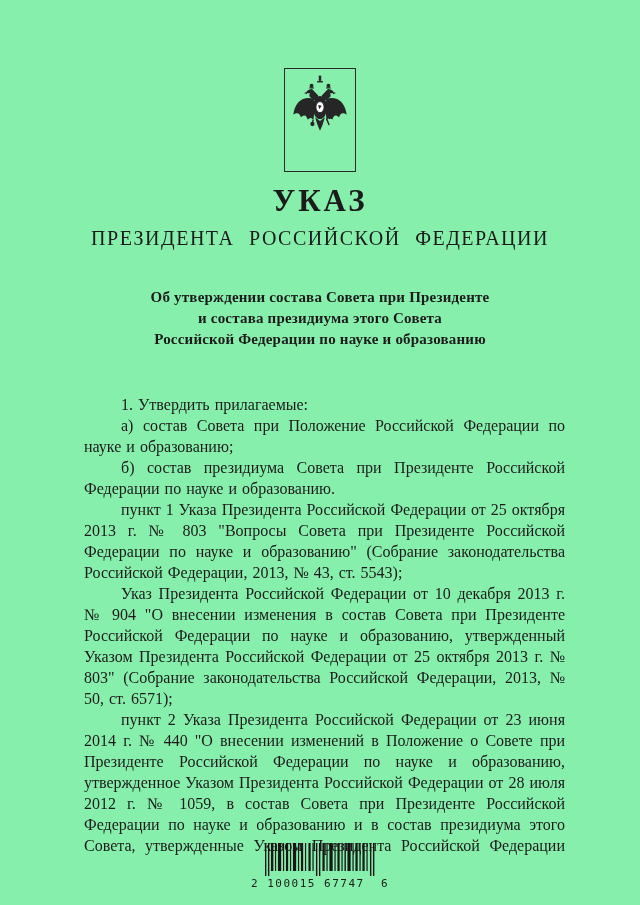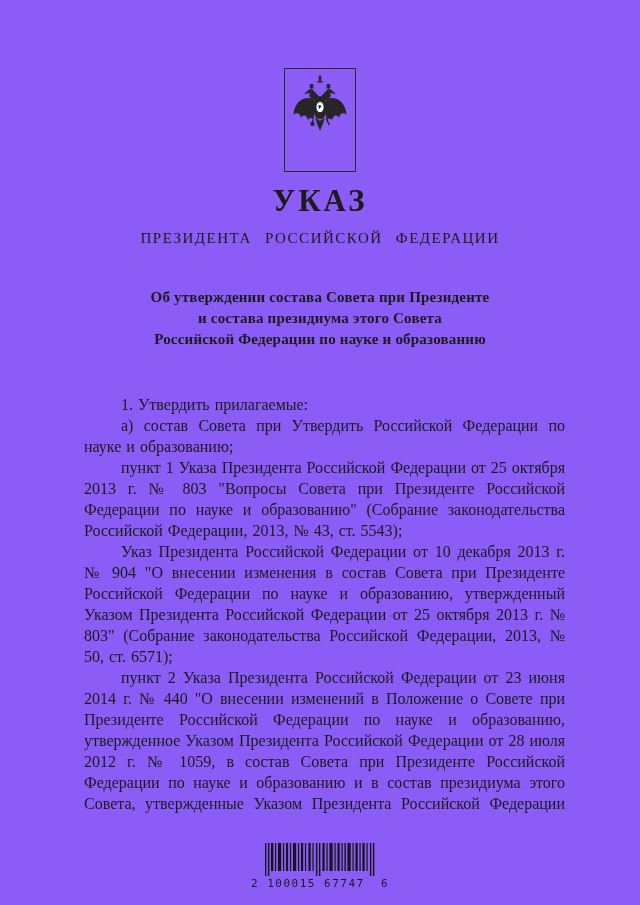--- a/index.html
+++ b/index.html
@@ -6,21 +6,21 @@
   html, body {
     margin: 0;
     padding: 0;
     background: #ffffff;
   }
   .page {
     position: relative;
     width: 640px;
     height: 905px;
     margin: 0 auto;
-    background: #8b5cf6;
+    background: #86efac;
     color: #1b1b1b;
     font-family: "Liberation Serif", serif;
     overflow: hidden;
   }
   .emblem-box {
     width: 72px;
     height: 104px;
     margin: 68px auto 0 auto;
     border: 1px solid #2a2a2a;
     box-sizing: border-box;
@@ -37,21 +37,21 @@
     margin: 12px 0 0 0;
     text-align: center;
     font-size: 31px;
     font-weight: bold;
     letter-spacing: 3px;
     line-height: 34px;
   }
   .doc-issuer {
     margin: 9px 0 0 0;
     text-align: center;
-    font-size: 15px;
+    font-size: 20px;
     font-weight: normal;
     letter-spacing: 1.5px;
     word-spacing: 8px;
     line-height: 22px;
   }
   .subject {
     margin: 38px auto 4px auto;
     text-align: center;
     font-weight: bold;
     font-size: 15px;
@@ -138,21 +138,22 @@
   <h2 class="doc-issuer">ПРЕЗИДЕНТА РОССИЙСКОЙ ФЕДЕРАЦИИ</h2>
 
   <div class="subject">
     <span>Об утверждении состава Совета при Президенте</span>
     <span>и состава президиума этого Совета</span>
     <span>Российской Федерации по науке и образованию</span>
   </div>
 
   <div class="body-text">
     <p class="para">1. Утвердить прилагаемые:</p>
-    <p class="para">а) состав Совета при Утвердить Российской Федерации по науке и образованию;</p>
+    <p class="para">а) состав Совета при Положение Российской Федерации по науке и образованию;</p>
+    <p class="para">б) состав президиума Совета при Президенте Российской Федерации по науке и образованию.</p>
     <p class="para">пункт 1 Указа Президента Российской Федерации от 25 октября 2013 г. № 803 "Вопросы Совета при Президенте Российской Федерации по науке и образованию" (Собрание законодательства Российской Федерации, 2013, № 43, ст. 5543);</p>
     <p class="para">Указ Президента Российской Федерации от 10 декабря 2013 г. № 904 "О внесении изменения в состав Совета при Президенте Российской Федерации по науке и образованию, утвержденный Указом Президента Российской Федерации от 25 октября 2013 г. № 803" (Собрание законодательства Российской Федерации, 2013, № 50, ст. 6571);</p>
     <p class="para cont">пункт 2 Указа Президента Российской Федерации от 23 июня 2014 г. № 440 "О внесении изменений в Положение о Совете при Президенте Российской Федерации по науке и образованию, утвержденное Указом Президента Российской Федерации от 28 июля 2012 г. № 1059, в состав Совета при Президенте Российской Федерации по науке и образованию и в состав президиума этого Совета, утвержденные Указом Президента Российской Федерации</p>
   </div>
 
   <div class="barcode">
     <svg width="110" height="33" viewBox="0 0 110 33" xmlns="http://www.w3.org/2000/svg" aria-hidden="true">
       <g fill="#161616">
 
         <rect x="0" y="0" width="1.4" height="33"></rect>

